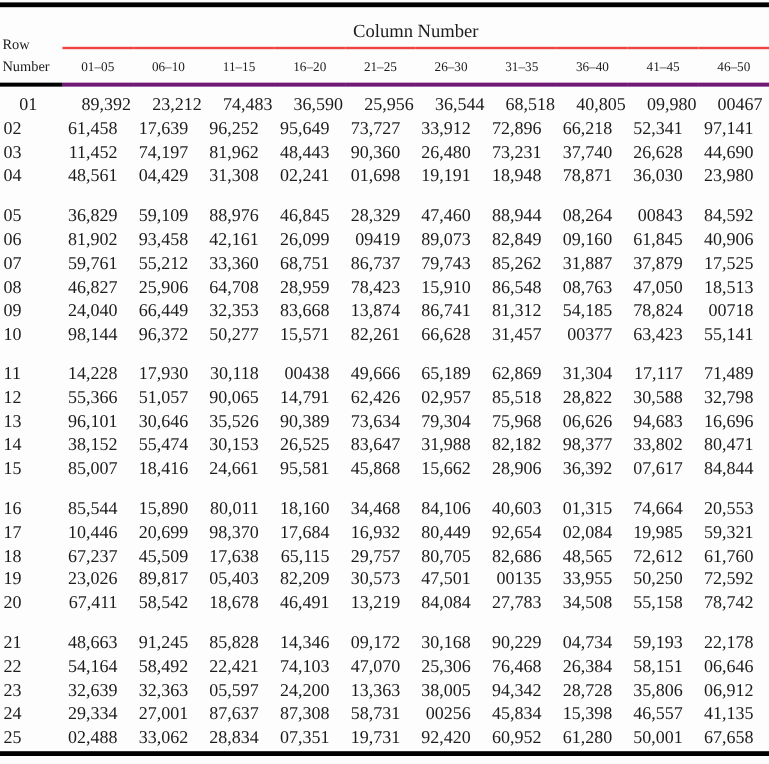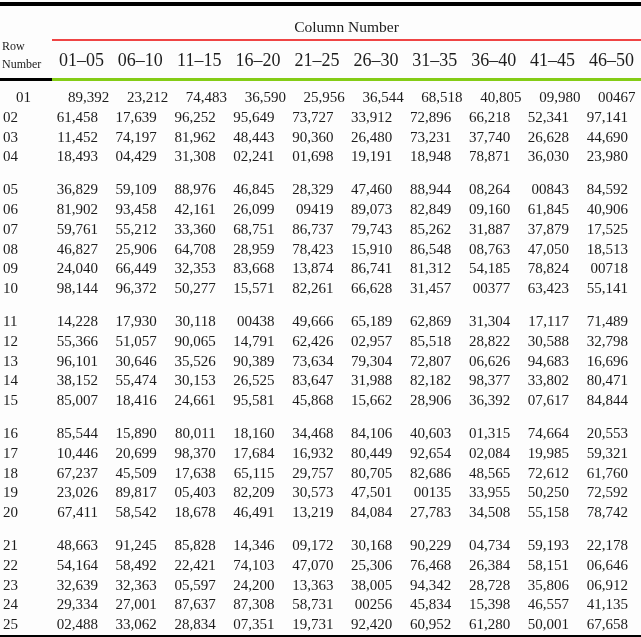--- a/index.html
+++ b/index.html
@@ -39,23 +39,23 @@
     vertical-align: bottom;
     white-space: pre-line;
     font-size: 12px;
     line-height: 17.5px;
     padding: 0 0 5px 2px;
     border-bottom: 3px solid #000000;
   }
   tr.header-row th {
     text-align: center;
     vertical-align: bottom;
-    font-size: 18px;
+    font-size: 11px;
     padding: 9px 0 7px 0;
-    border-bottom: 3px solid #84cc16;
+    border-bottom: 3px solid #701a75;
   }
 
   tbody td {
     font-size: 15px;
     line-height: 19.8px;
     text-align: right;
     padding: 0 13px 0 0;
     font-variant-numeric: tabular-nums;
     white-space: nowrap;
   }
@@ -142,21 +142,21 @@
           <td>48,443</td>
           <td>90,360</td>
           <td>26,480</td>
           <td>73,231</td>
           <td>37,740</td>
           <td>26,628</td>
           <td>44,690</td>
         </tr>
         <tr>
           <td class="row-num">04</td>
-          <td>18,493</td>
+          <td>48,561</td>
           <td>04,429</td>
           <td>31,308</td>
           <td>02,241</td>
           <td>01,698</td>
           <td>19,191</td>
           <td>18,948</td>
           <td>78,871</td>
           <td>36,030</td>
           <td>23,980</td>
         </tr>
@@ -265,21 +265,21 @@
           <td>32,798</td>
         </tr>
         <tr>
           <td class="row-num">13</td>
           <td>96,101</td>
           <td>30,646</td>
           <td>35,526</td>
           <td>90,389</td>
           <td>73,634</td>
           <td>79,304</td>
-          <td>72,807</td>
+          <td>75,968</td>
           <td>06,626</td>
           <td>94,683</td>
           <td>16,696</td>
         </tr>
         <tr>
           <td class="row-num">14</td>
           <td>38,152</td>
           <td>55,474</td>
           <td>30,153</td>
           <td>26,525</td>

